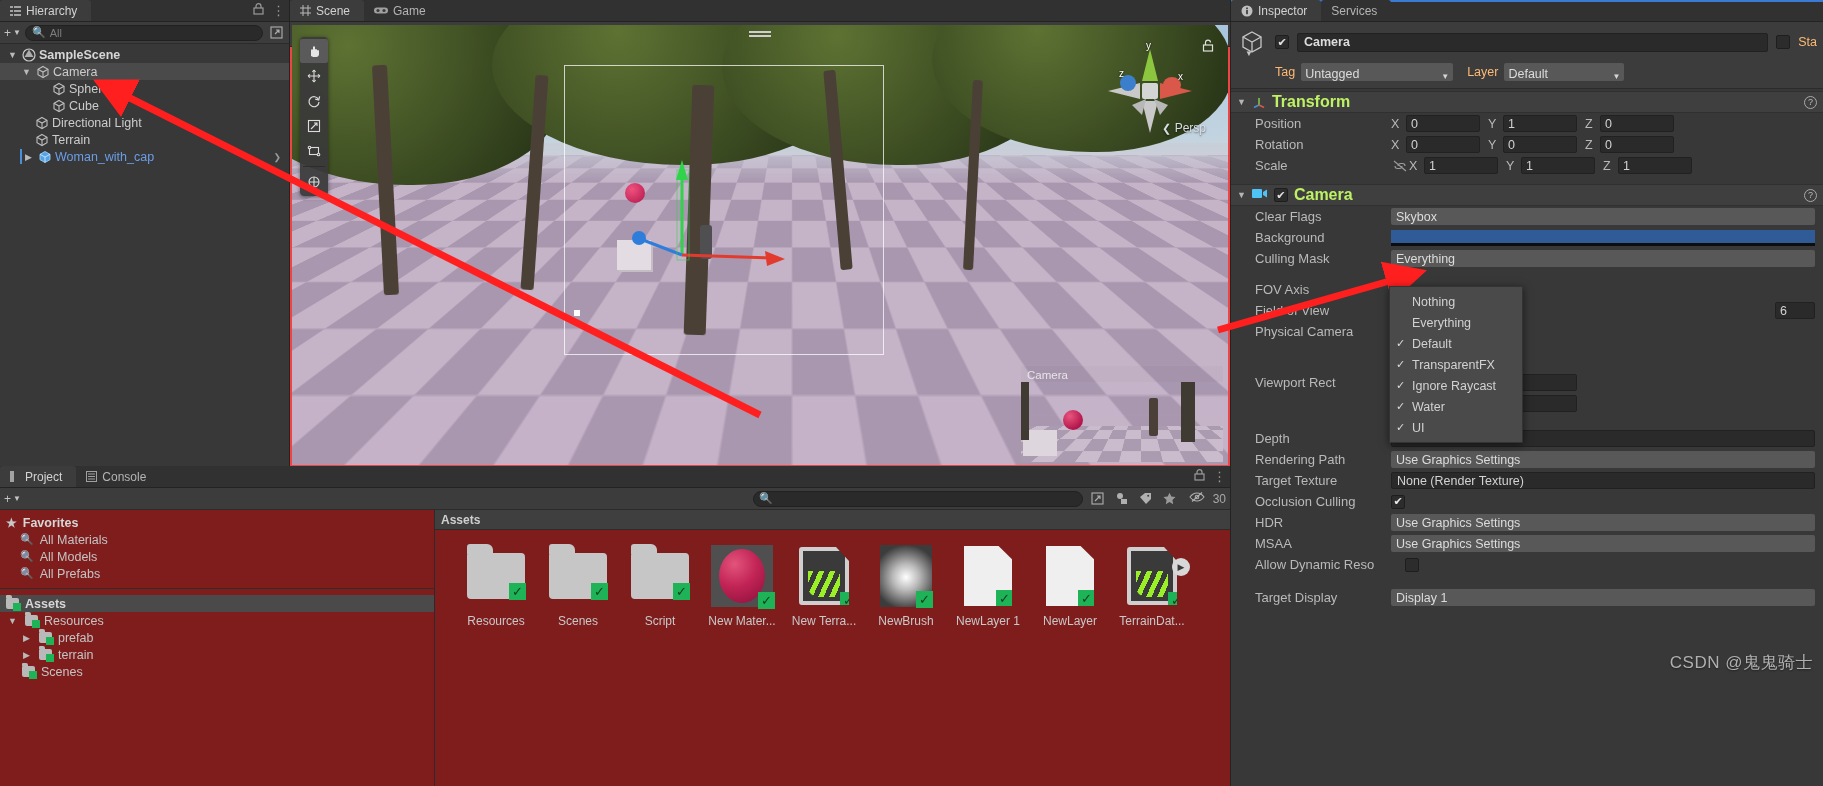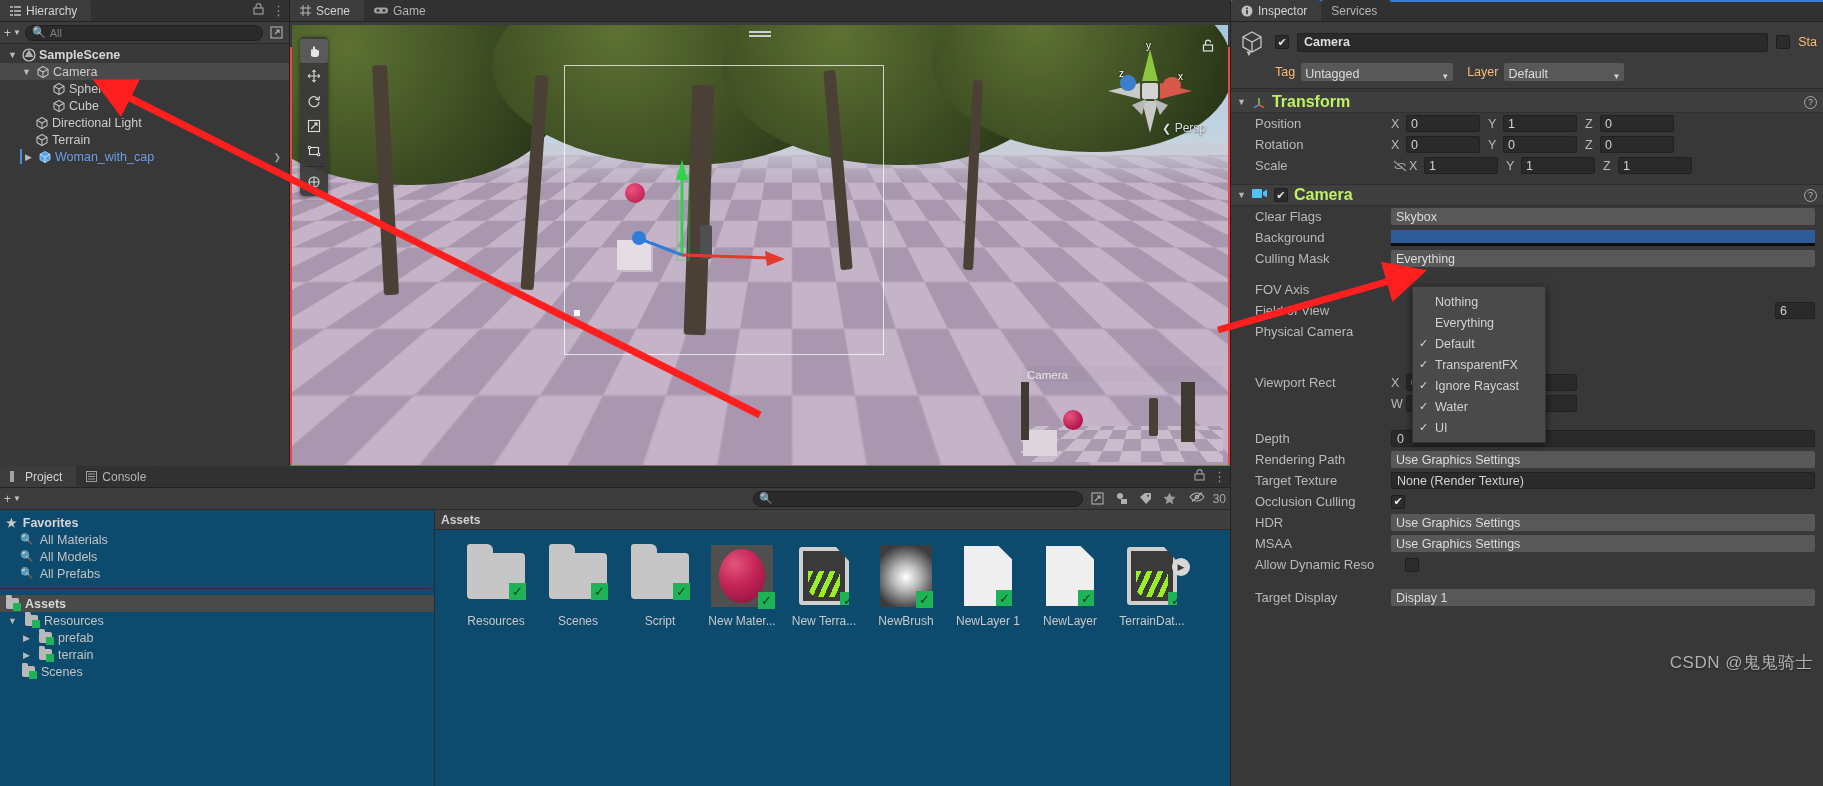--- a/index.html
+++ b/index.html
@@ -238,32 +238,32 @@
   .cbx {
     width: 14px; height: 14px; background: #2c2c2c; border: 1px solid #1e1e1e;
     border-radius: 2px; display: flex; align-items: center; justify-content: center;
     color: #e8e8e8; font-size: 11px;
   }
 
   
   .layer-popup {
     position: absolute; left: 158px; top: 286px; width: 134px;
     background: #4a4a4a; border: 1px solid #333; box-shadow: 0 2px 8px rgba(0,0,0,.55);
-    padding: 4px 0; z-index: 30; margin-left: 23px;
+    padding: 4px 0; z-index: 30;
   }
   .lp-item {
     height: 21px; display: flex; align-items: center; gap: 6px;
     padding-left: 6px; color: #d2d2d2; font-size: 12.5px;
   }
   .lp-check { width: 10px; color: #dcdcdc; font-size: 11px; }
 
   
   #project {
     position: absolute; left: 0; top: 466px; width: 1230px; height: 320px;
-    background: #0c4a6e;
+    background: #7f1d1d;
   }
   .proj-toolbar {
     height: 22px; background: #3c3c3c; display: flex; align-items: center;
     padding: 0 4px; gap: 6px; border-bottom: 1px solid #2b2b2b;
   }
   .proj-search {
     width: 330px; height: 16px; background: #2a2a2a; border: 1px solid #212121;
     border-radius: 8px; display: flex; align-items: center; padding: 0 6px; gap:4px;
   }
   .proj-body { display: flex; height: 298px; }

